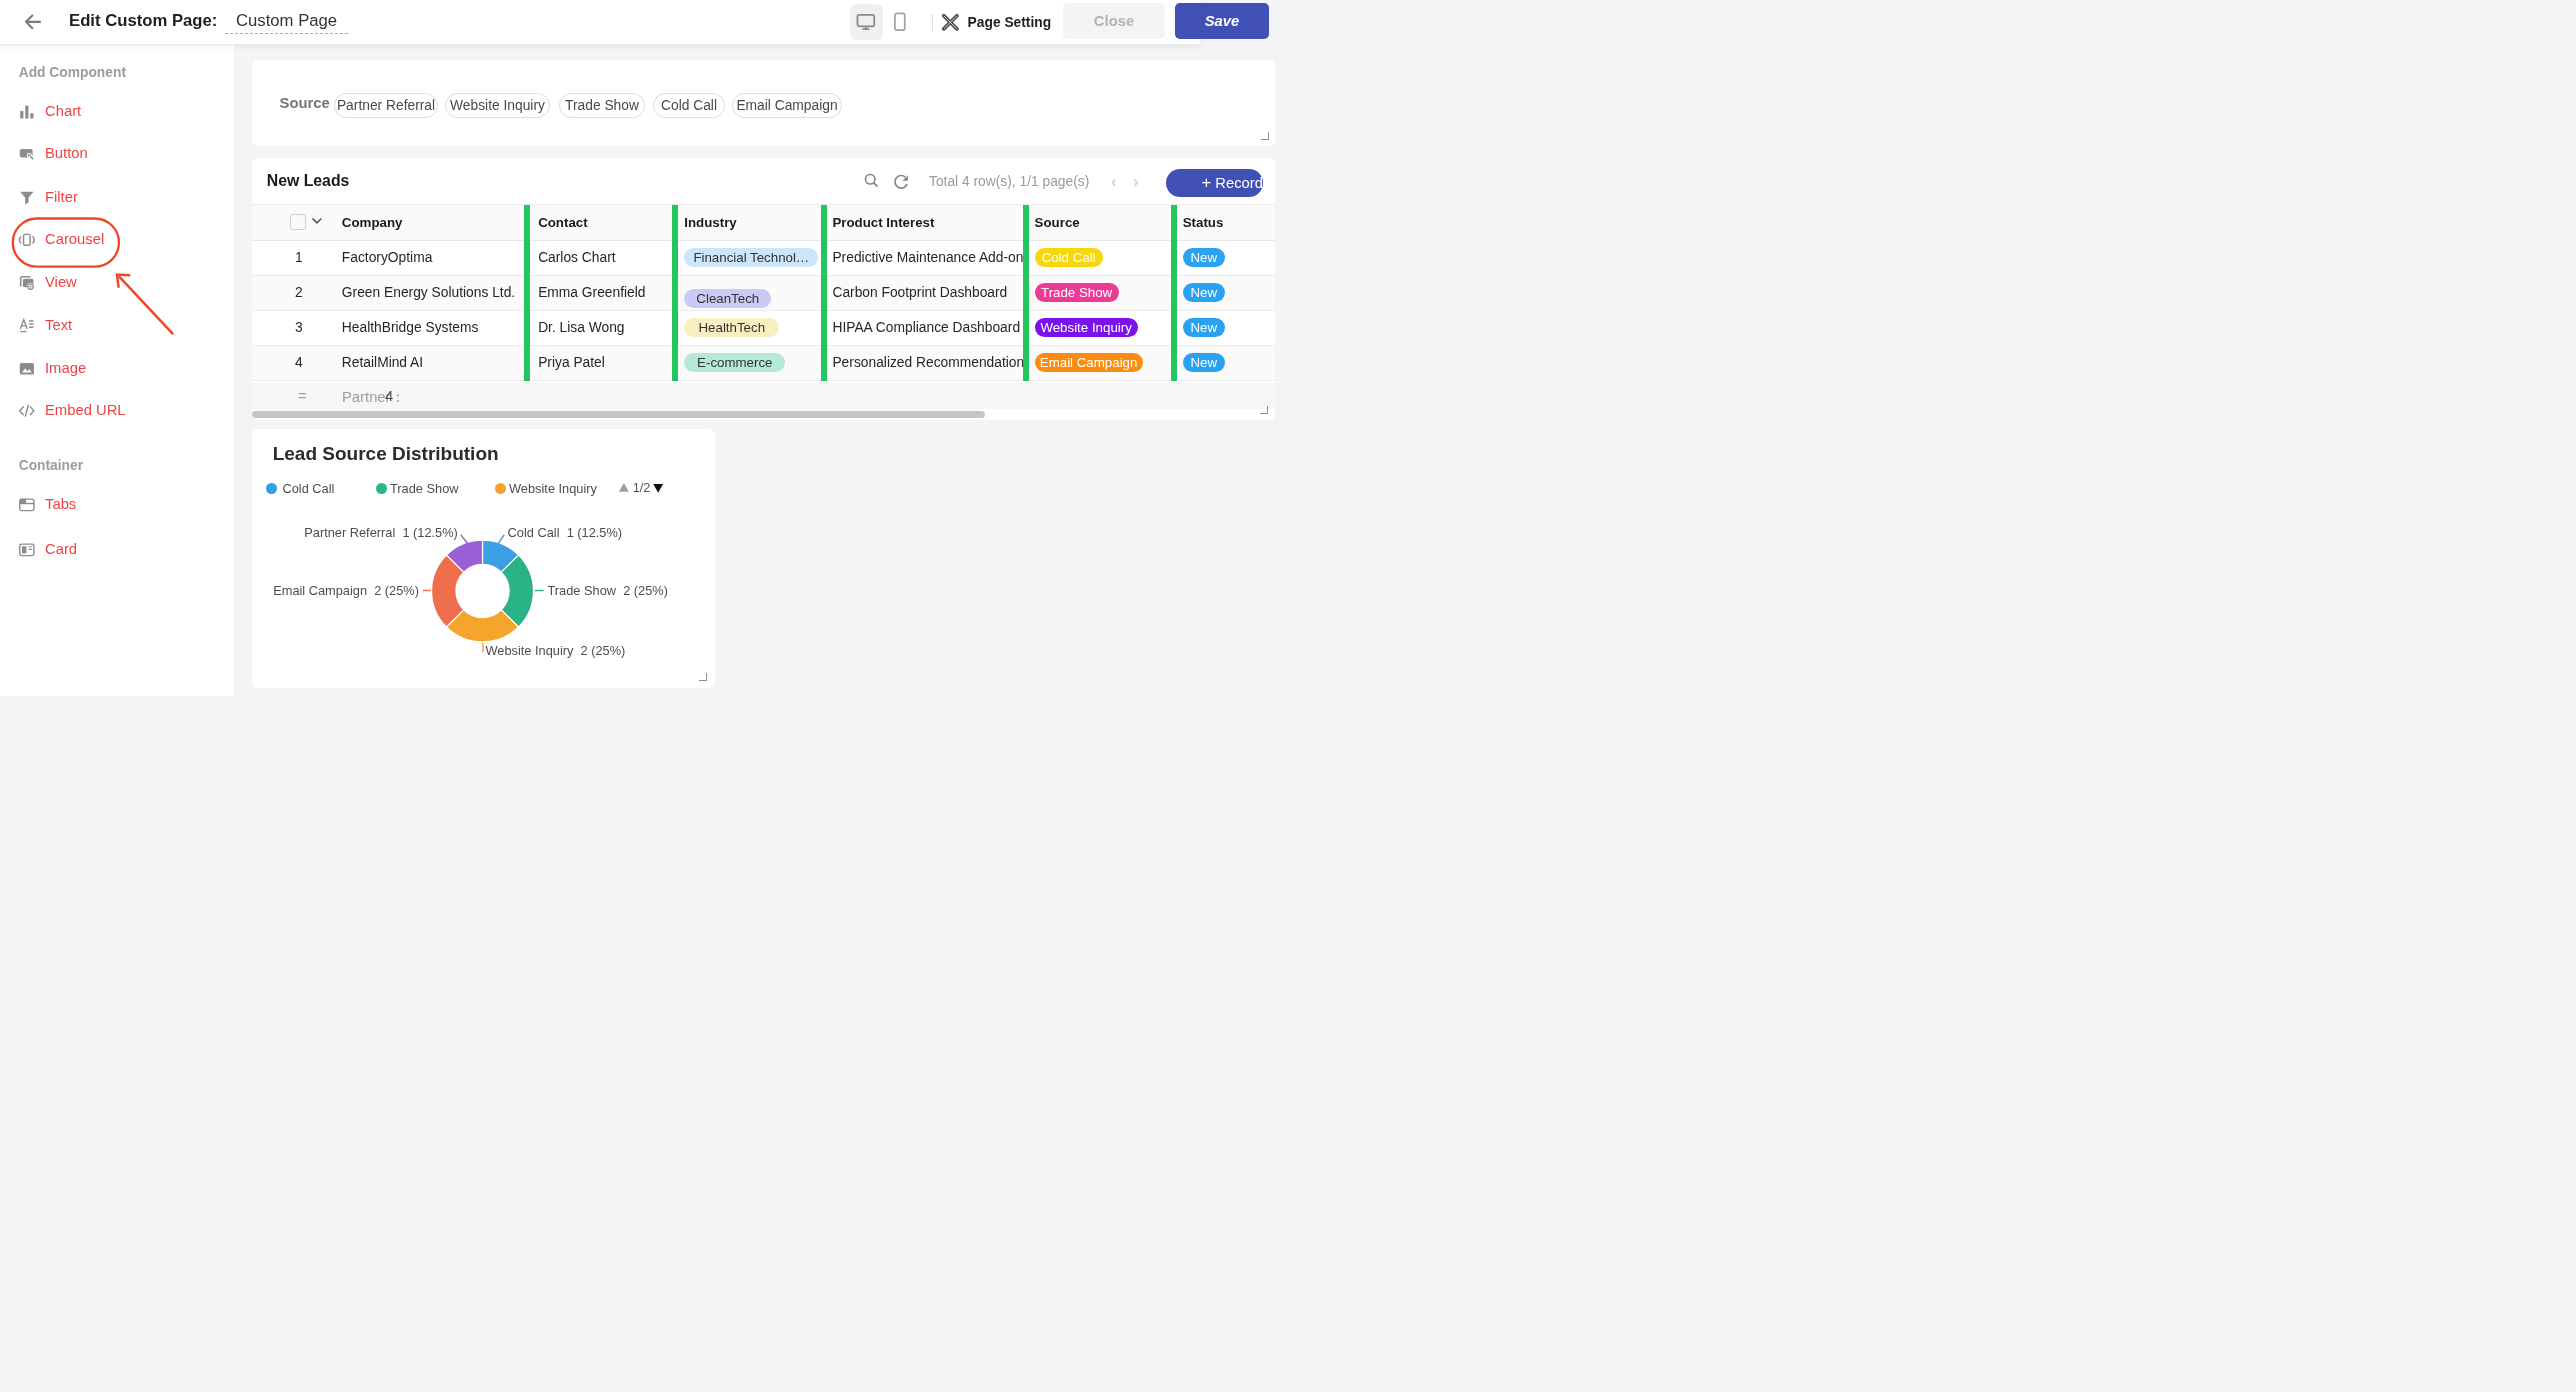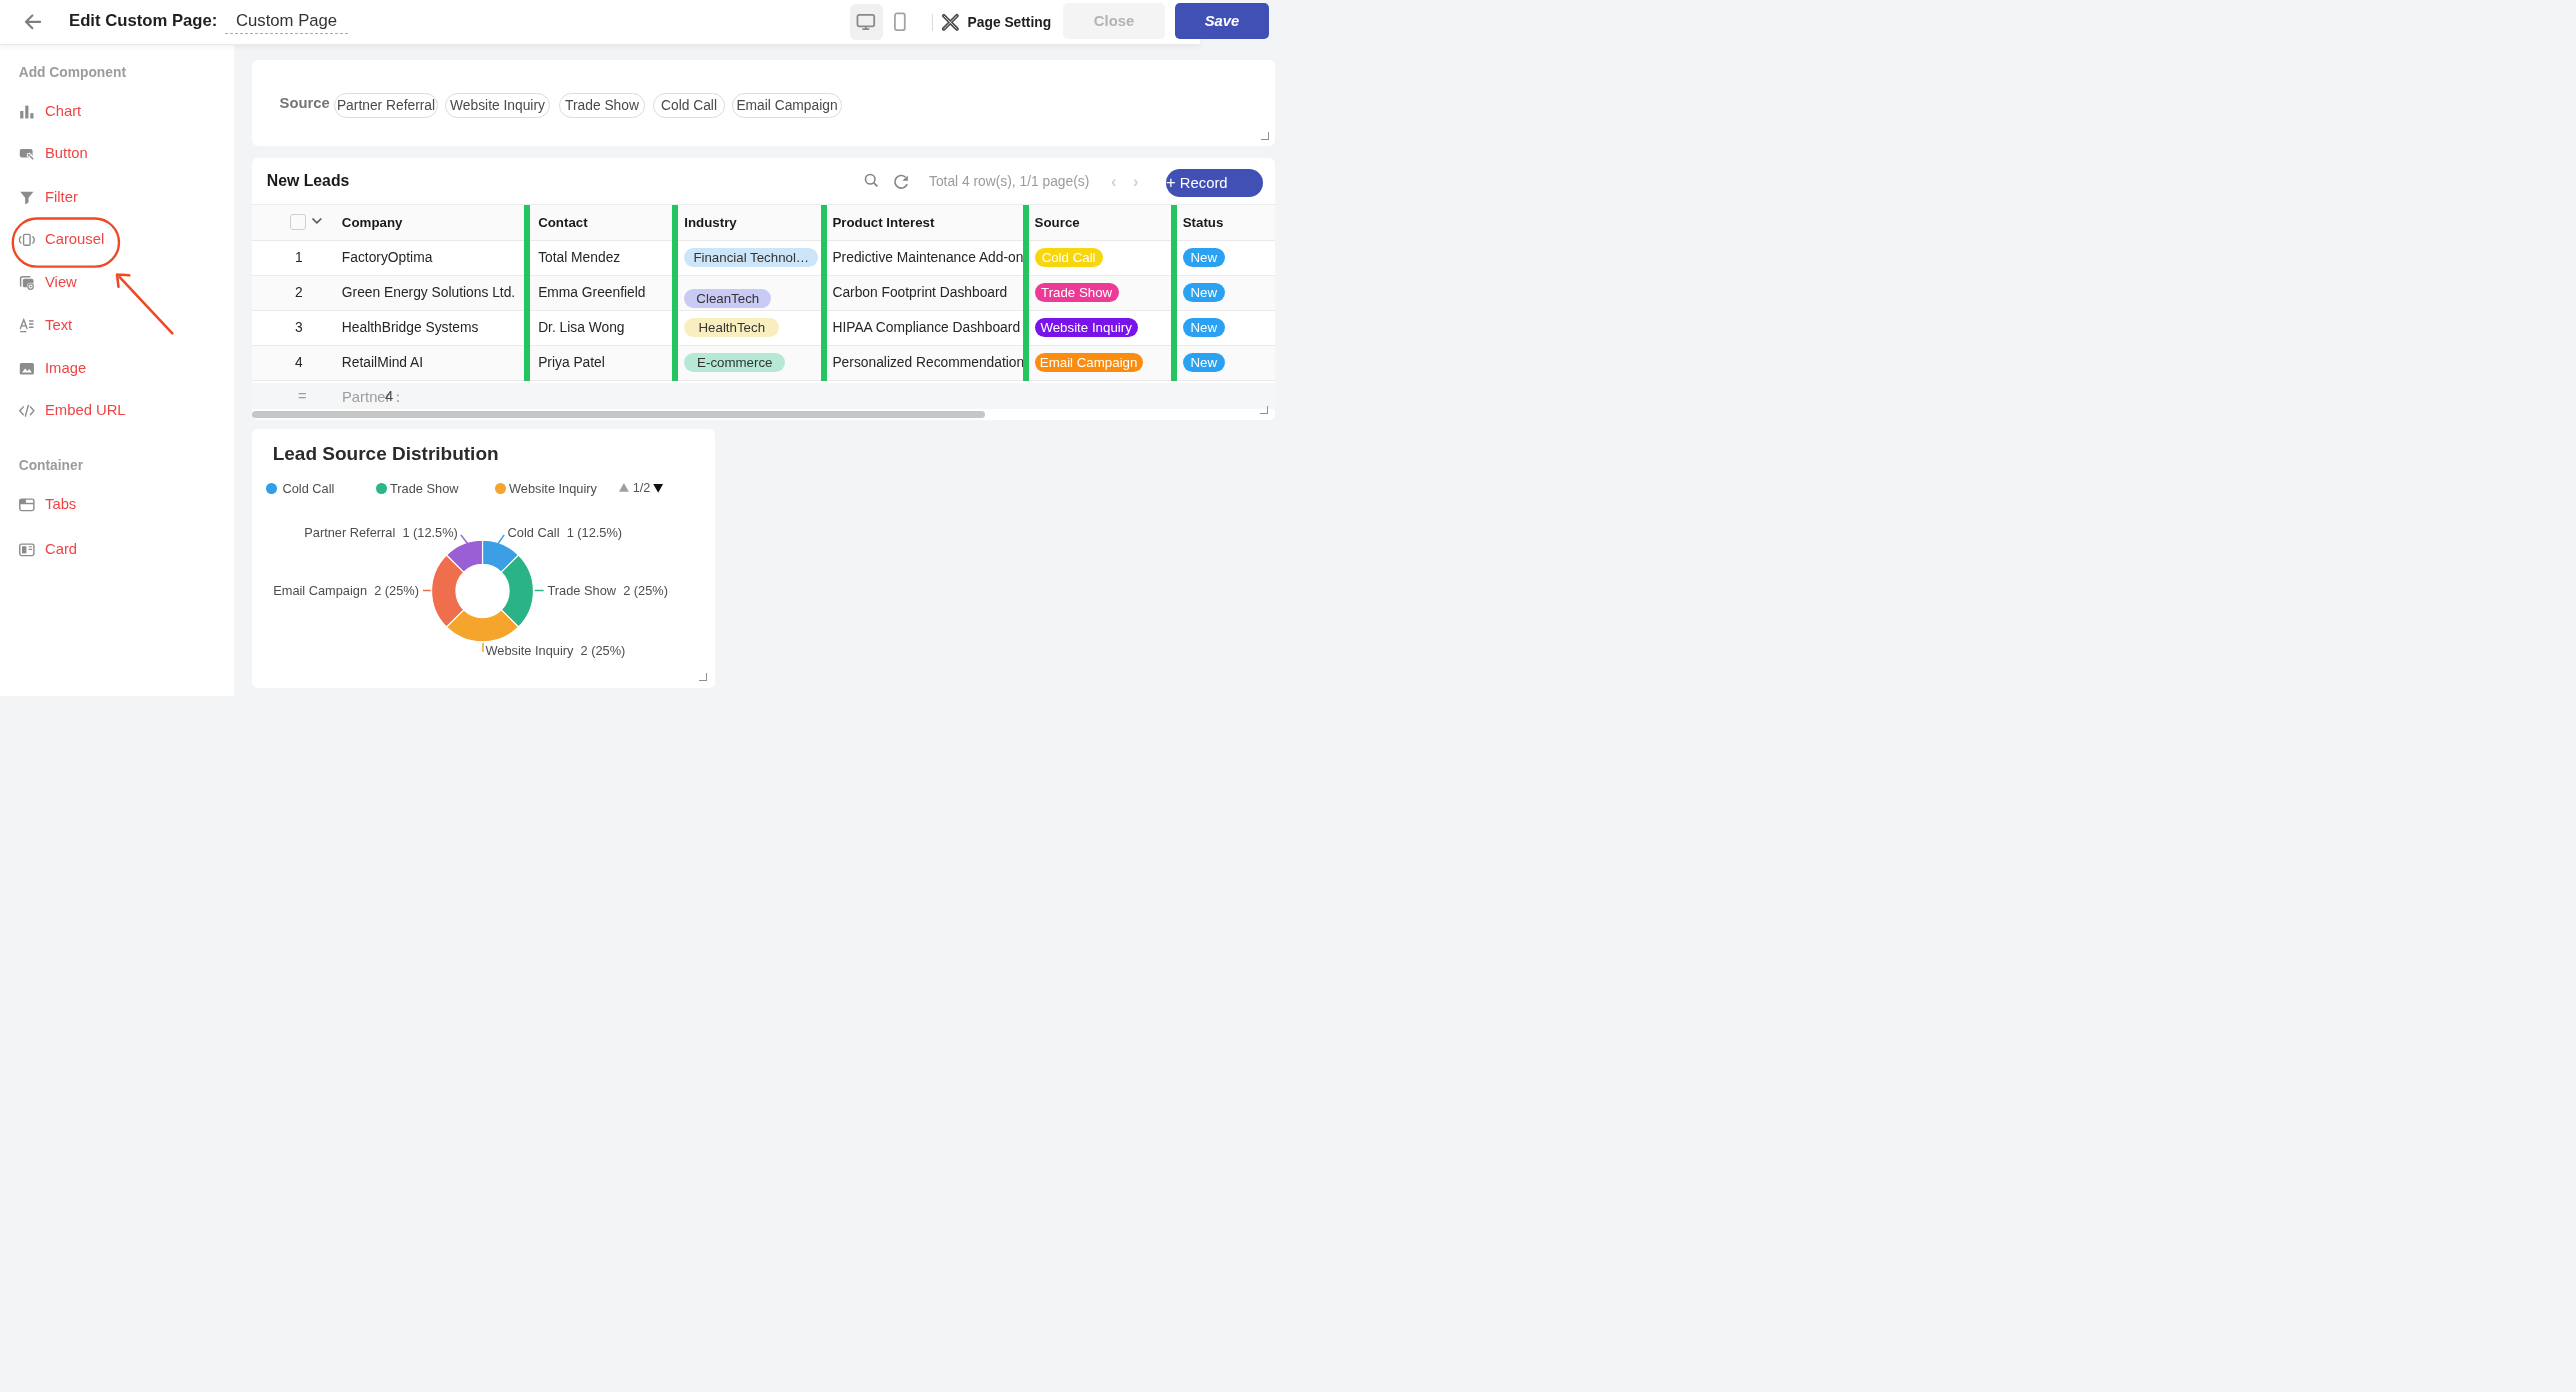--- a/index.html
+++ b/index.html
@@ -35,21 +35,21 @@
   #card-filter { left:252px; top:60px; width:1023px; height:86px; }
   #filter-label { position:absolute; left:27.6px; top:35px; font-size:14.8px; font-weight:bold; color:#757575; }
   .pill-o { position:absolute; top:32.5px; height:25.6px; border:1px solid #dcdcdc; border-radius:12.8px; font-size:13.8px; color:#4a4a4a; line-height:23.6px; text-align:center; white-space:nowrap; }
 
   
   #card-table { left:252px; top:158px; width:1023px; height:262px; }
   #tc-toolbar { position:absolute; left:0; top:0; width:100%; height:47px; border-bottom:1px solid #ececec; }
   #tc-title { position:absolute; left:14.8px; top:13.8px; font-size:15.8px; font-weight:bold; color:#1a1a1a; }
   #tc-total { position:absolute; left:677px; top:15.8px; font-size:13.8px; color:#9b9b9b; white-space:nowrap; }
   .chev { position:absolute; top:13.8px; font-size:16.7px; color:#d2d2d2; font-weight:bold; }
-  #btn-record { position:absolute; left:914px; top:10.8px; width:97px; height:28.6px; background:#4150b4; border-radius:14.8px; color:#fff; text-align:left; line-height:28.6px; font-size:14.8px; }
+  #btn-record { position:absolute; left:914px; top:10.8px; width:97px; height:28.6px; background:#4150b4; border-radius:14.8px; color:#fff; text-align:right; line-height:28.6px; font-size:14.8px; }
   table#grid { position:absolute; left:0; top:47px; border-collapse:collapse; table-layout:fixed; width:1023px; }
   #grid td, #grid th { padding:0; font-size:14.8px; height:35px; overflow:hidden; white-space:nowrap; }
   #grid tbody td { font-size:13.8px; }
   #grid thead th { background:#fafafa; font-weight:bold; font-size:13.3px; color:#1a1a1a; text-align:left; height:35px; border-bottom:1px solid #e9e9e9; }
   #grid tbody td { border-bottom:1px solid #ebebeb; color:#262626; }
   #grid tr.alt td { background:#fafafa; }
   .bR { border-right:6px solid #22c55e; }
   .num { color:#9e9e9e; text-align:center; padding-left:14.8px !important; }
   .pad1 { padding-left:10.8px !important; } .pad2 { padding-left:7.9px !important; } .pad3 { padding-left:5.9px !important; }
   .tag { display:inline-block; height:19.7px; border-radius:9.8px; font-size:13.3px; line-height:19.7px; text-align:center; vertical-align:middle; }
@@ -233,21 +233,21 @@
         <th class="bR pad3">Industry</th>
         <th class="bR pad3">Product Interest</th>
         <th class="bR pad3">Source</th>
         <th class="pad3">Status</th>
       </tr>
     </thead>
     <tbody>
       <tr>
         <td class="num">1</td>
         <td class="bR pad1">FactoryOptima</td>
-        <td class="bR pad2">Total Mendez</td>
+        <td class="bR pad2">Carlos Chart</td>
         <td class="bR pad3"><span class="tag tagd" style="width:134px;background:#cde5f8;">Financial Technol…</span></td>
         <td class="bR pad3">Predictive Maintenance Add-on</td>
         <td class="bR pad3"><span class="tag tagw" style="width:68px;background:#f7d60d;">Cold Call</span></td>
         <td class="pad3"><span class="tag tagw" style="width:42px;background:#2ba2f1;">New</span></td>
       </tr>
       <tr class="alt">
         <td class="num">2</td>
         <td class="bR pad1">Green Energy Solutions Ltd.</td>
         <td class="bR pad2">Emma Greenfield</td>
         <td class="bR pad3"><span class="tag tagd" style="width:87px;background:#c9cbf5;margin-top:12px;">CleanTech</span></td>

